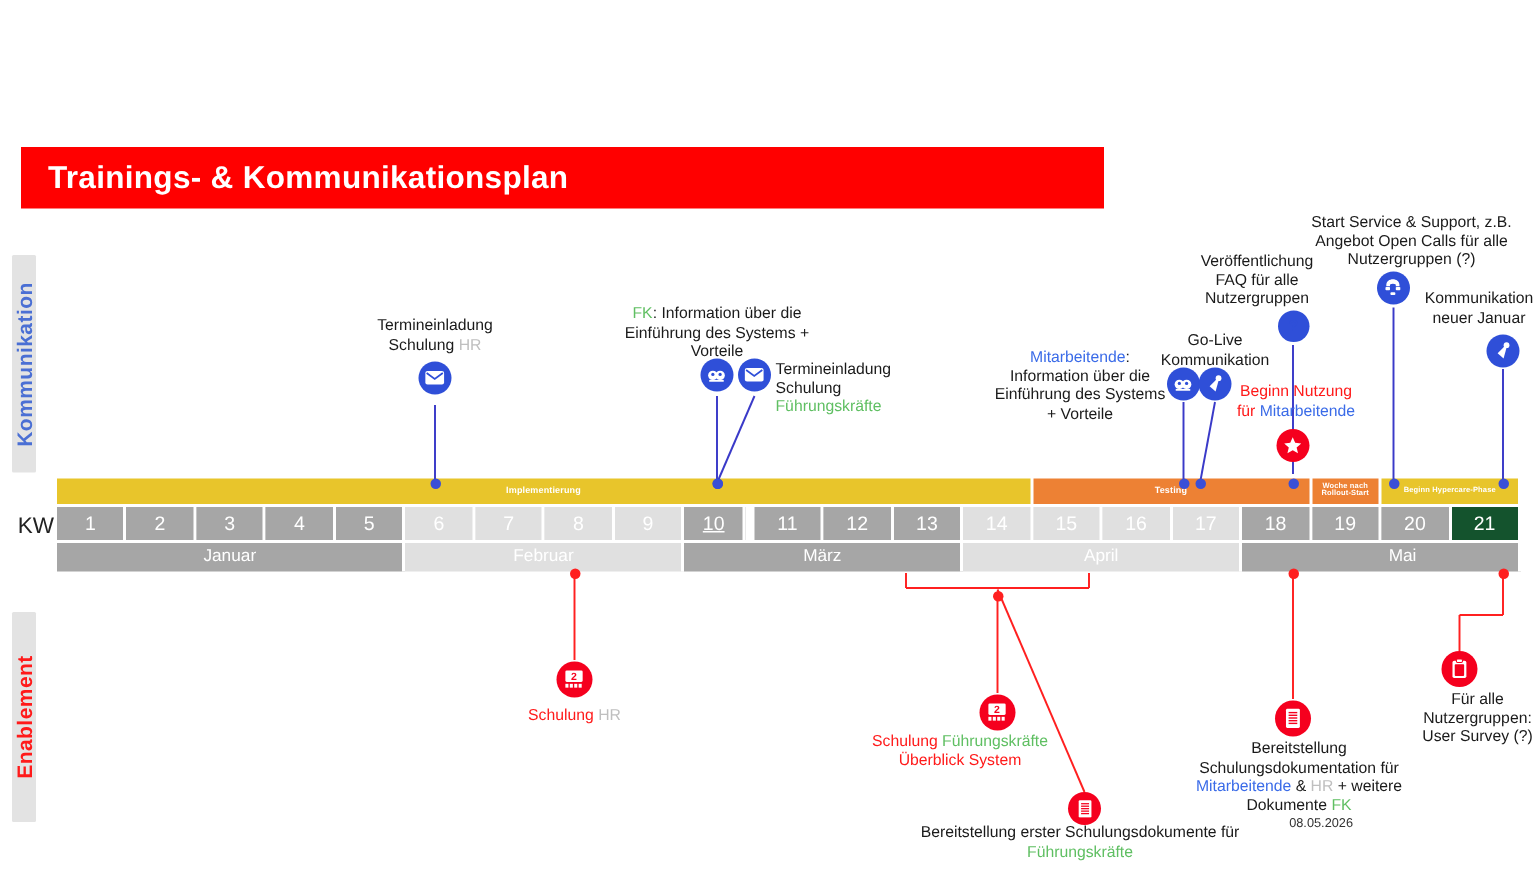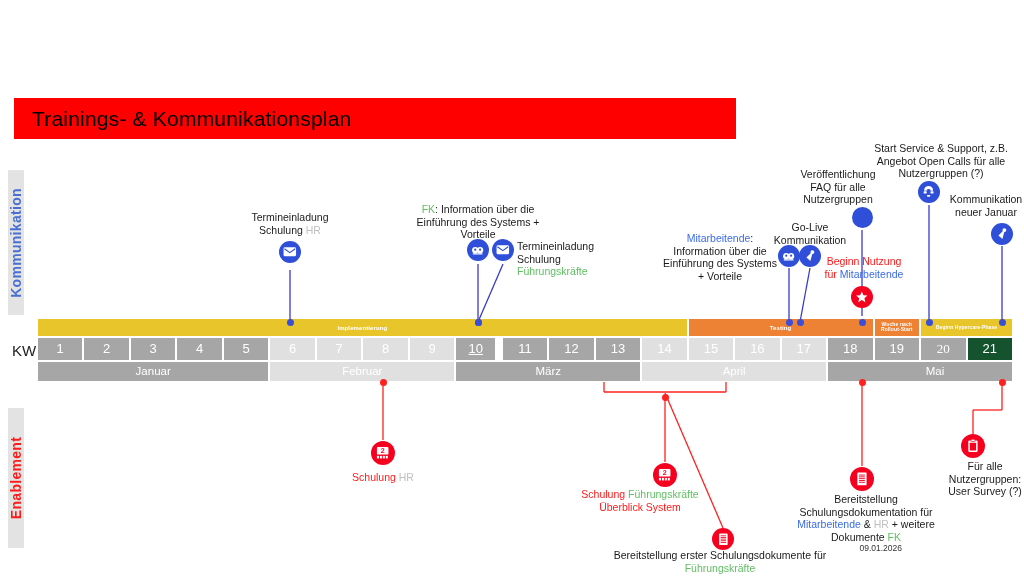--- a/index.html
+++ b/index.html
@@ -10,21 +10,21 @@
   }
   .canvas{position:absolute;inset:0;}
   .abs{position:absolute;}
 
   
   #title-bar{
     left:14px;top:98px;width:722px;height:41px;background:#FF0000;
   }
   #title-text{
     position:absolute;left:18px;top:50%;transform:translateY(-50%);
-    color:#000000;font-size:21px;font-weight:400;letter-spacing:.2px;white-space:nowrap;
+    color:#ffffff;font-size:21px;font-weight:700;letter-spacing:.2px;white-space:nowrap;
   }
 
   
   .lane{
     background:#E3E3E3;width:16px;border-radius:1px;
   }
   .lane span{
     position:absolute;left:50%;top:50%;
     transform:translate(-50%,-50%) rotate(-90deg);
     white-space:nowrap;font-size:14px;font-weight:700;letter-spacing:.3px;
@@ -136,21 +136,21 @@
         <div class="wk" style="left: 418.286px; width: 41px; background: rgb(166, 166, 166); text-decoration: underline;">10</div>
         <div class="wk" style="left: 464.762px; width: 46.4762px; background: rgb(166, 166, 166);">11</div>
         <div class="wk" style="left: 511.238px; width: 46.4762px; background: rgb(166, 166, 166);">12</div>
         <div class="wk" style="left: 557.714px; width: 46.4762px; background: rgb(166, 166, 166);">13</div>
         <div class="wk" style="left: 604.19px; width: 46.4762px; background: rgb(224, 224, 224);">14</div>
         <div class="wk" style="left: 650.667px; width: 46.4762px; background: rgb(224, 224, 224);">15</div>
         <div class="wk" style="left: 697.143px; width: 46.4762px; background: rgb(224, 224, 224);">16</div>
         <div class="wk" style="left: 743.619px; width: 46.4762px; background: rgb(224, 224, 224);">17</div>
         <div class="wk" style="left: 790.095px; width: 46.4762px; background: rgb(166, 166, 166); text-align: center;">18</div>
         <div class="wk" style="left: 836.571px; width: 46.4762px; background: rgb(166, 166, 166);">19</div>
-        <div class="wk" style="left: 883.048px; width: 46.4762px; background: rgb(166, 166, 166); font-family: Liberation Serif, serif;">20</div>
+        <div class="wk" style="left: 883.048px; width: 46.4762px; background: rgb(166, 166, 166);">20</div>
         <div class="wk" style="left: 929.524px; width: 46.4762px; background: #14532d;">21</div>
       </div>
     <div class="mrow" id="month-row">
         <div class="mo" style="left: 0px; width: 232.381px; background: rgb(166, 166, 166);">Januar</div>
         <div class="mo" style="left: 232.381px; width: 185.905px; background: rgb(224, 224, 224);">Februar</div>
         <div class="mo" style="left: 604.19px; width: 185.905px; background: rgb(224, 224, 224);">April</div>
         <div class="mo" style="left: 418.286px; width: 185.905px; background: rgb(166, 166, 166);">März</div>
         <div class="mo" style="left: 790.095px; width: 185.905px; background: rgb(166, 166, 166); padding-left: 30px;">Mai</div>
       </div>
   </div>
@@ -364,14 +364,14 @@
         <div><span class="c-blue">Mitarbeitende</span><span> &amp; </span><span class="c-grey">HR</span><span> + weitere</span></div>
         <div><span>Dokumente </span><span class="c-green">FK</span></div>
       </div>
       <div class="cap" style="left: 985px; top: 460px; transform: translateX(-50%);">
         <div><span>Für </span><span class="u">alle</span></div>
         <div><span class="u">Nutzergruppen</span><span>:</span></div>
         <div><span>User Survey (?)</span></div>
       </div>
     </div>
 
-  <div class="abs" id="date-stamp">09.01.2026</div>
+  <div class="abs" id="date-stamp">08.05.2026</div>
 </div>
 
 </body></html>

